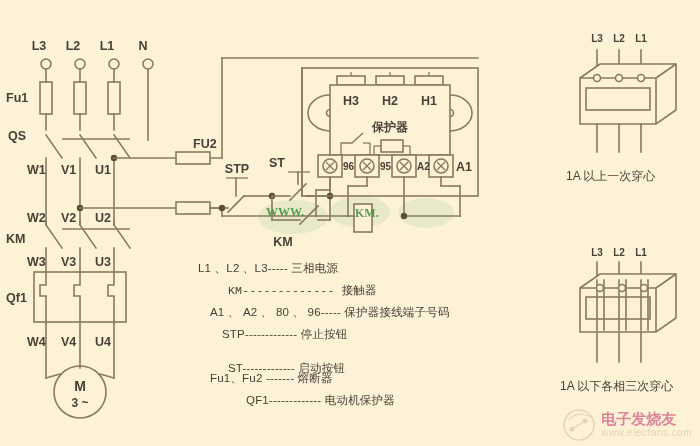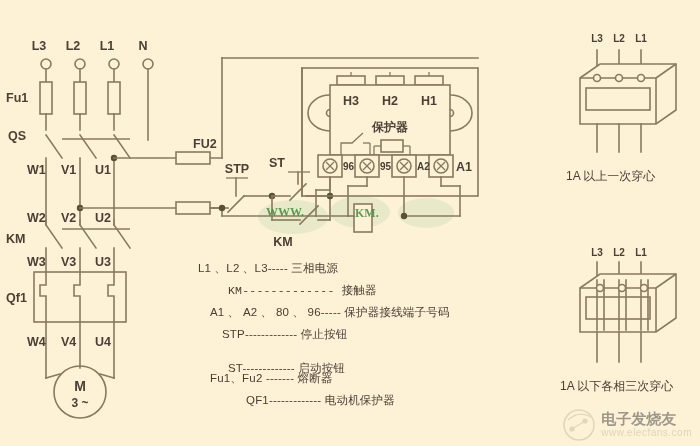--- a/index.html
+++ b/index.html
@@ -113,21 +113,21 @@
   }
   .wm-brand-txt {
     display: flex;
     flex-direction: column;
     line-height: 1.05;
   }
   .wm-cn {
     font-family: "Liberation Serif", serif;
     font-size: 15px;
     font-weight: bold;
-    color: #404040;
+    color: #be185d;
   }
   .wm-url {
     font-family: "Liberation Sans", sans-serif;
     font-size: 10px;
     color: #c3b79c;
     letter-spacing: 0.5px;
   }
 </style>
 </head>
 <body>

